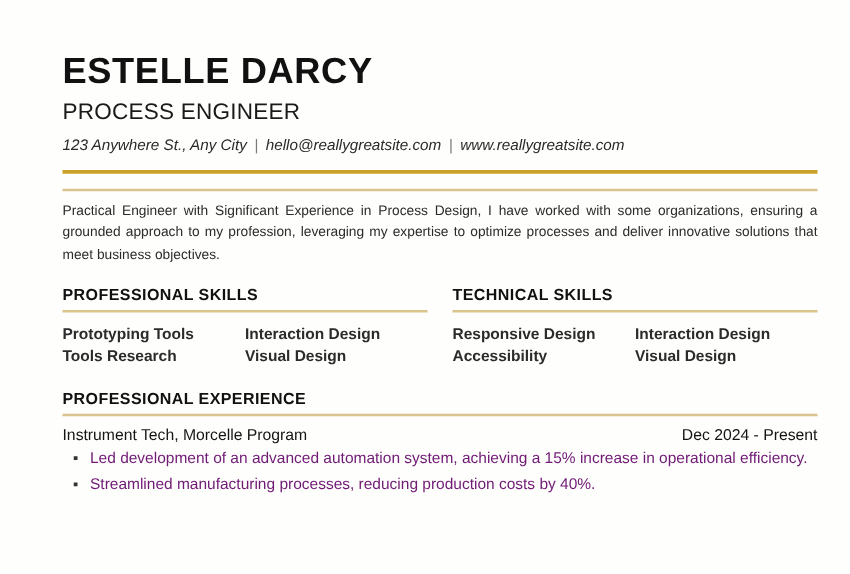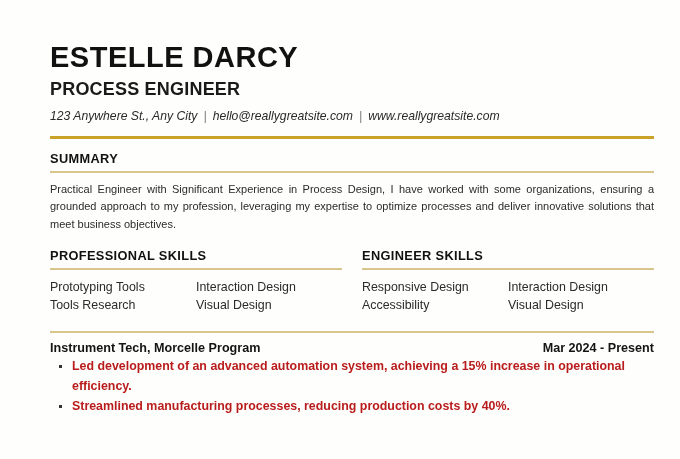--- a/index.html
+++ b/index.html
@@ -29,21 +29,21 @@
   .name {
     font-size: 29px;
     font-weight: bold;
     letter-spacing: 0.5px;
     line-height: 1.05;
     margin: 0 0 8px 0;
     color: #111111;
   }
   .job-title {
     font-size: 18px;
-    font-weight: bold;
+    font-weight: normal;
     letter-spacing: 0.2px;
     line-height: 1.1;
     margin: 0 0 9px 0;
     color: #1a1a1a;
   }
   .contact-line {
     font-size: 12.2px;
     line-height: 1.3;
     color: #2a2a2a;
     margin: 0;
@@ -101,60 +101,60 @@
     flex: 1 1 0;
     min-width: 0;
   }
   .skills-cols {
     display: flex;
     margin-top: 2px;
   }
   .skills-col {
     flex: 1 1 0;
     min-width: 0;
+    font-weight: bold;
   }
   .skill-item {
     font-size: 12.4px;
     line-height: 1.52;
     color: #2b2b2b;
   }
 
   
   .exp-section {
     margin-top: 16px;
   }
   .exp-entry {
     margin-top: 2px;
   }
   .exp-head {
     display: flex;
     justify-content: space-between;
     align-items: baseline;
     font-size: 12.6px;
-    font-weight: bold;
+    font-weight: normal;
     color: #141414;
     margin-bottom: 2px;
     text-align: right;
   }
   .exp-role { white-space: nowrap; }
   .exp-date { white-space: nowrap; }
 
   .bullets {
     list-style: none;
     margin: 0;
     padding: 0;
   }
   .bullets li {
     position: relative;
     padding-left: 22px;
     font-size: 12.4px;
     line-height: 1.6;
-    color: #b91c1c;
+    color: #701a75;
     margin-bottom: 1px;
-    font-weight: bold;
   }
   .bullets li::before {
     content: "";
     position: absolute;
     left: 9px;
     top: 8px;
     width: 3px;
     height: 3px;
     background: #333333;
     border-radius: 0;
@@ -168,21 +168,20 @@
   <div>
     <h1 class="name">ESTELLE DARCY</h1>
     <h2 class="job-title">PROCESS ENGINEER</h2>
     <p class="contact-line">
       <span>123 Anywhere St., Any City</span><span class="contact-sep">|</span><span>hello@reallygreatsite.com</span><span class="contact-sep">|</span><span>www.reallygreatsite.com</span>
     </p>
     <div class="rule-thick"></div>
   </div>
 
   <div class="section">
-    <div class="section-heading">SUMMARY</div>
     <div class="rule-thin"></div>
     <p class="summary-text">Practical Engineer with Significant Experience in Process Design, I have worked with some organizations, ensuring a grounded approach to my profession, leveraging my expertise to optimize processes and deliver innovative solutions that meet business objectives.</p>
   </div>
 
   <div class="skills-row">
 
     <div class="skills-block">
       <div class="section-heading">PROFESSIONAL SKILLS</div>
       <div class="rule-thin"></div>
       <div class="skills-cols">
@@ -191,43 +190,44 @@
           <div class="skill-item">Tools Research</div>
         </div>
         <div class="skills-col">
           <div class="skill-item">Interaction Design</div>
           <div class="skill-item">Visual Design</div>
         </div>
       </div>
     </div>
 
     <div class="skills-block">
-      <div class="section-heading">ENGINEER SKILLS</div>
+      <div class="section-heading">TECHNICAL SKILLS</div>
       <div class="rule-thin"></div>
       <div class="skills-cols">
         <div class="skills-col">
           <div class="skill-item">Responsive Design</div>
           <div class="skill-item">Accessibility</div>
         </div>
         <div class="skills-col">
           <div class="skill-item">Interaction Design</div>
           <div class="skill-item">Visual Design</div>
         </div>
       </div>
     </div>
 
   </div>
 
   <div class="exp-section">
+    <div class="section-heading">PROFESSIONAL EXPERIENCE</div>
     <div class="rule-thin"></div>
 
     <div class="exp-entry">
       <div class="exp-head">
         <span class="exp-role">Instrument Tech, Morcelle Program</span>
-        <span class="exp-date">Mar 2024 - Present</span>
+        <span class="exp-date">Dec 2024 - Present</span>
       </div>
       <ul class="bullets">
         <li>Led development of an advanced automation system, achieving a 15% increase in operational efficiency.</li>
         <li>Streamlined manufacturing processes, reducing production costs by 40%.</li>
       </ul>
     </div>
   </div>
 
 </div>
 

